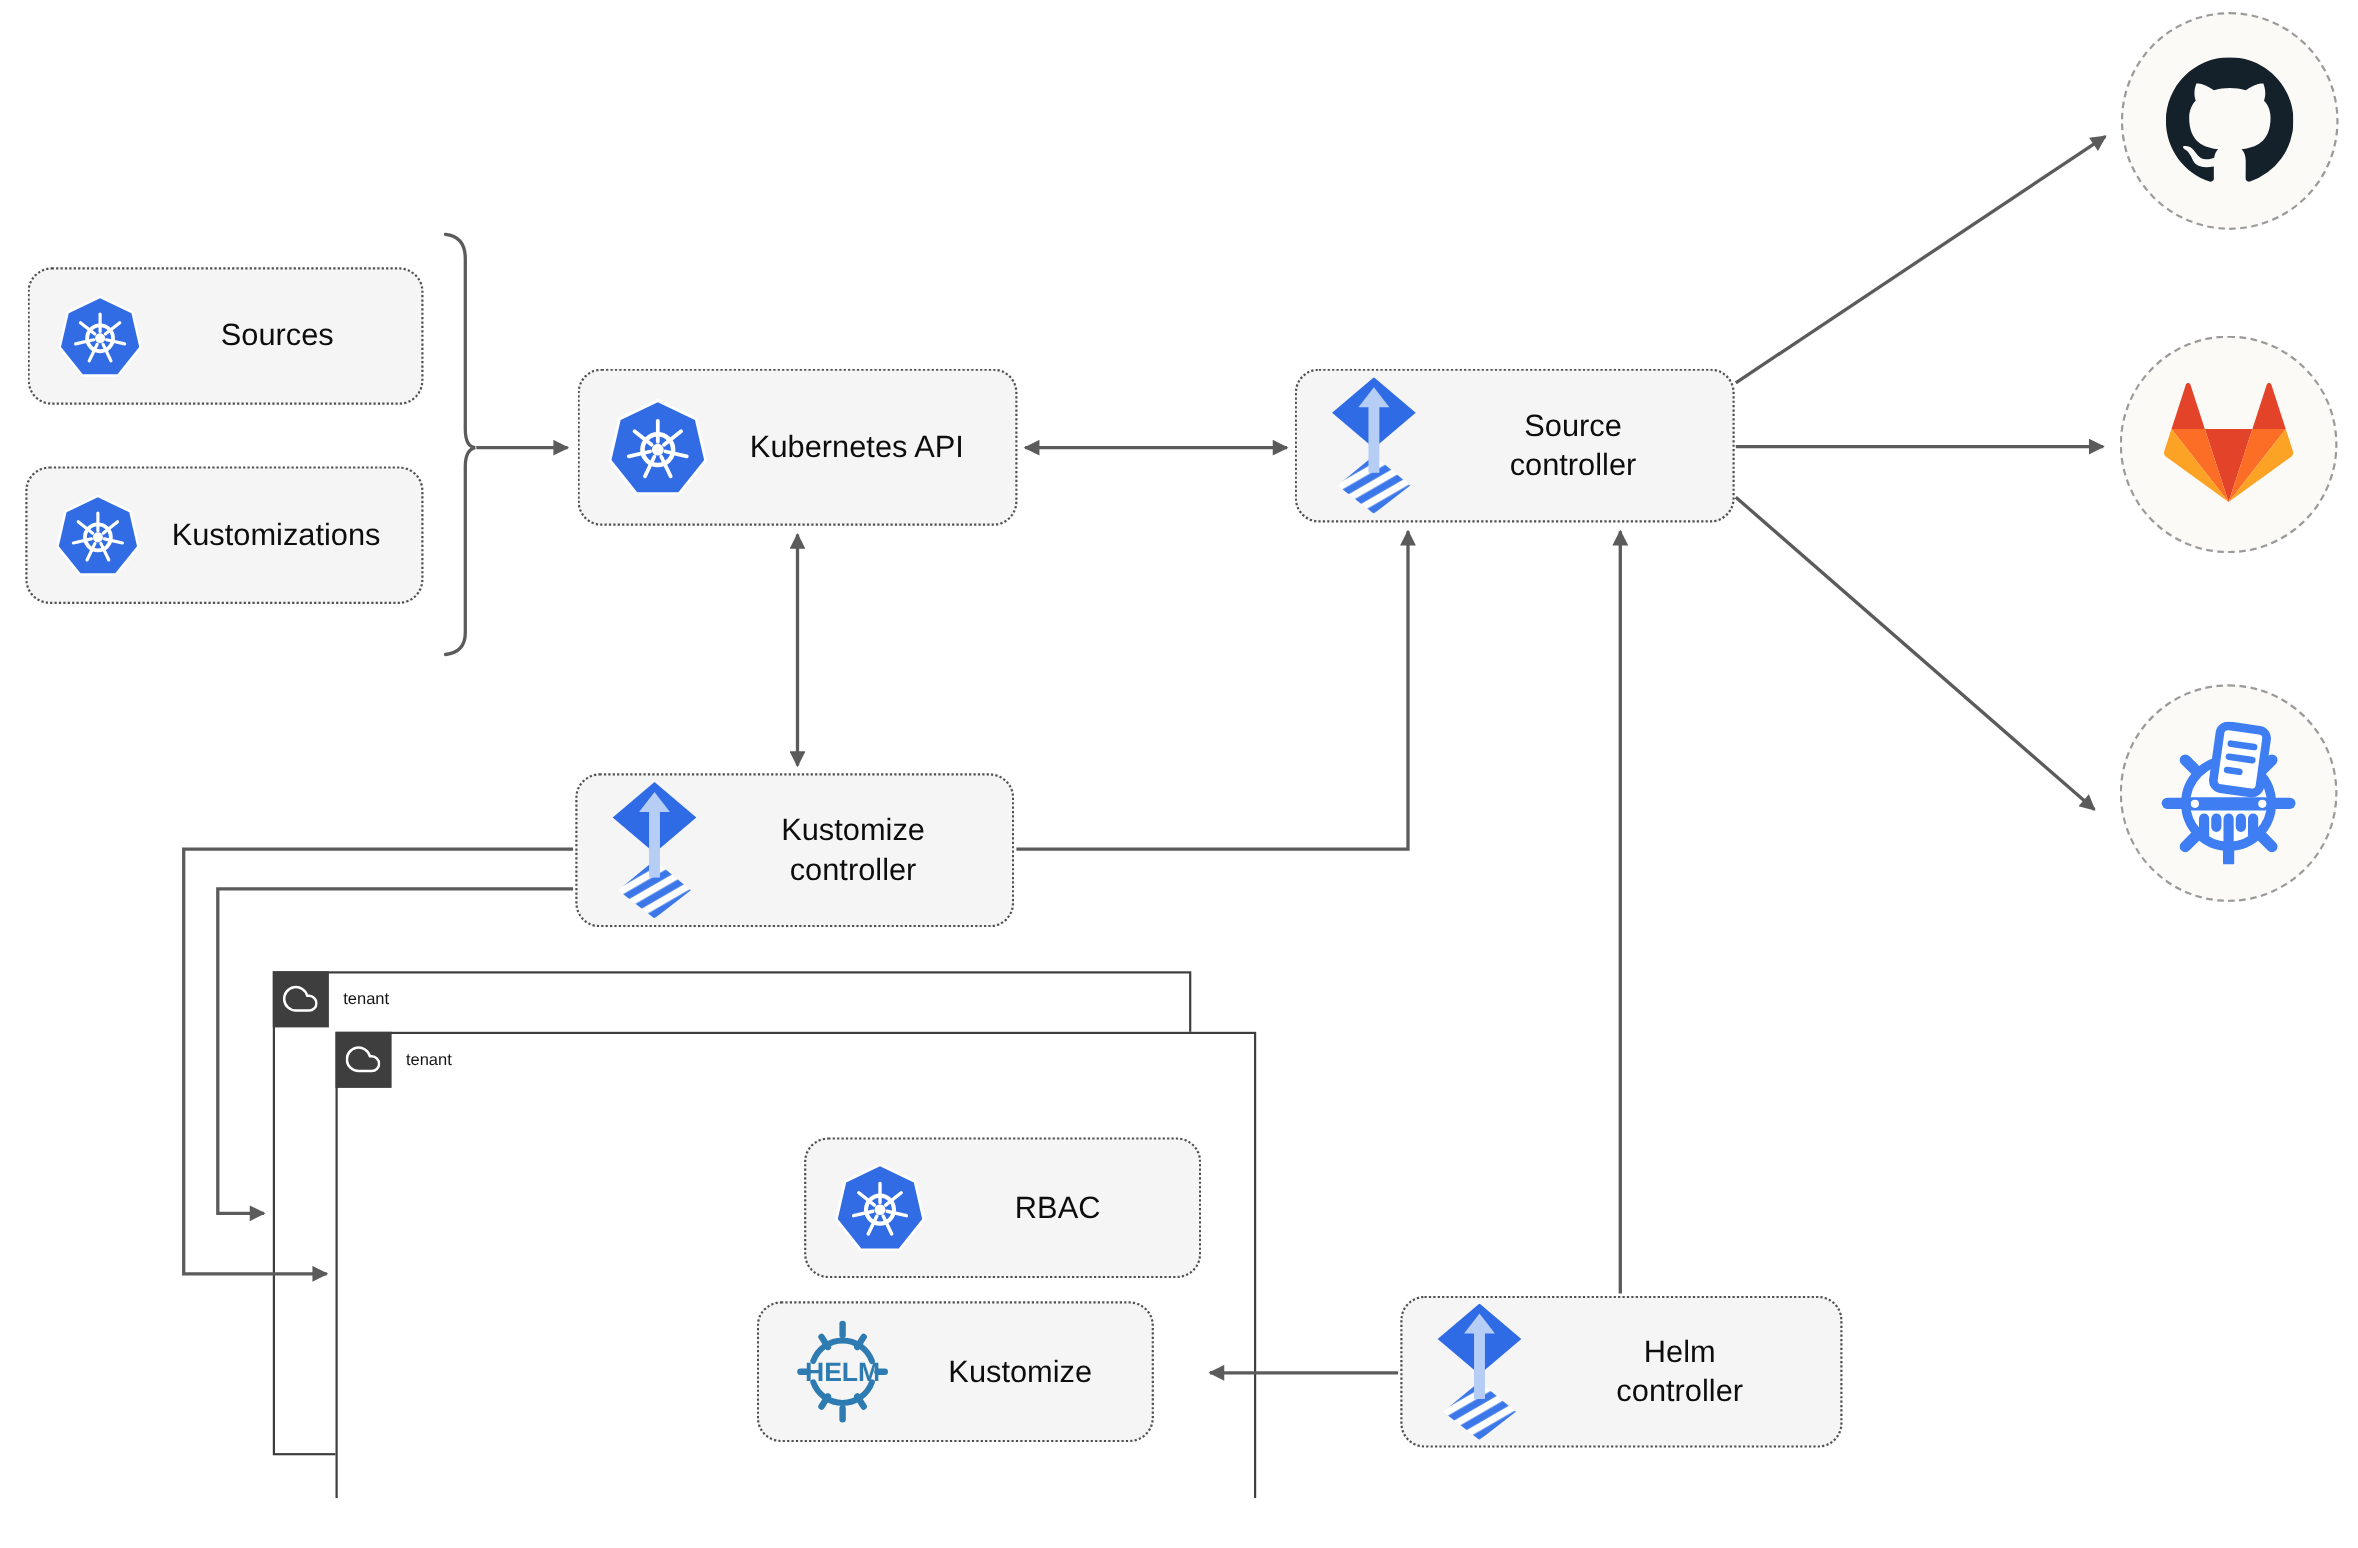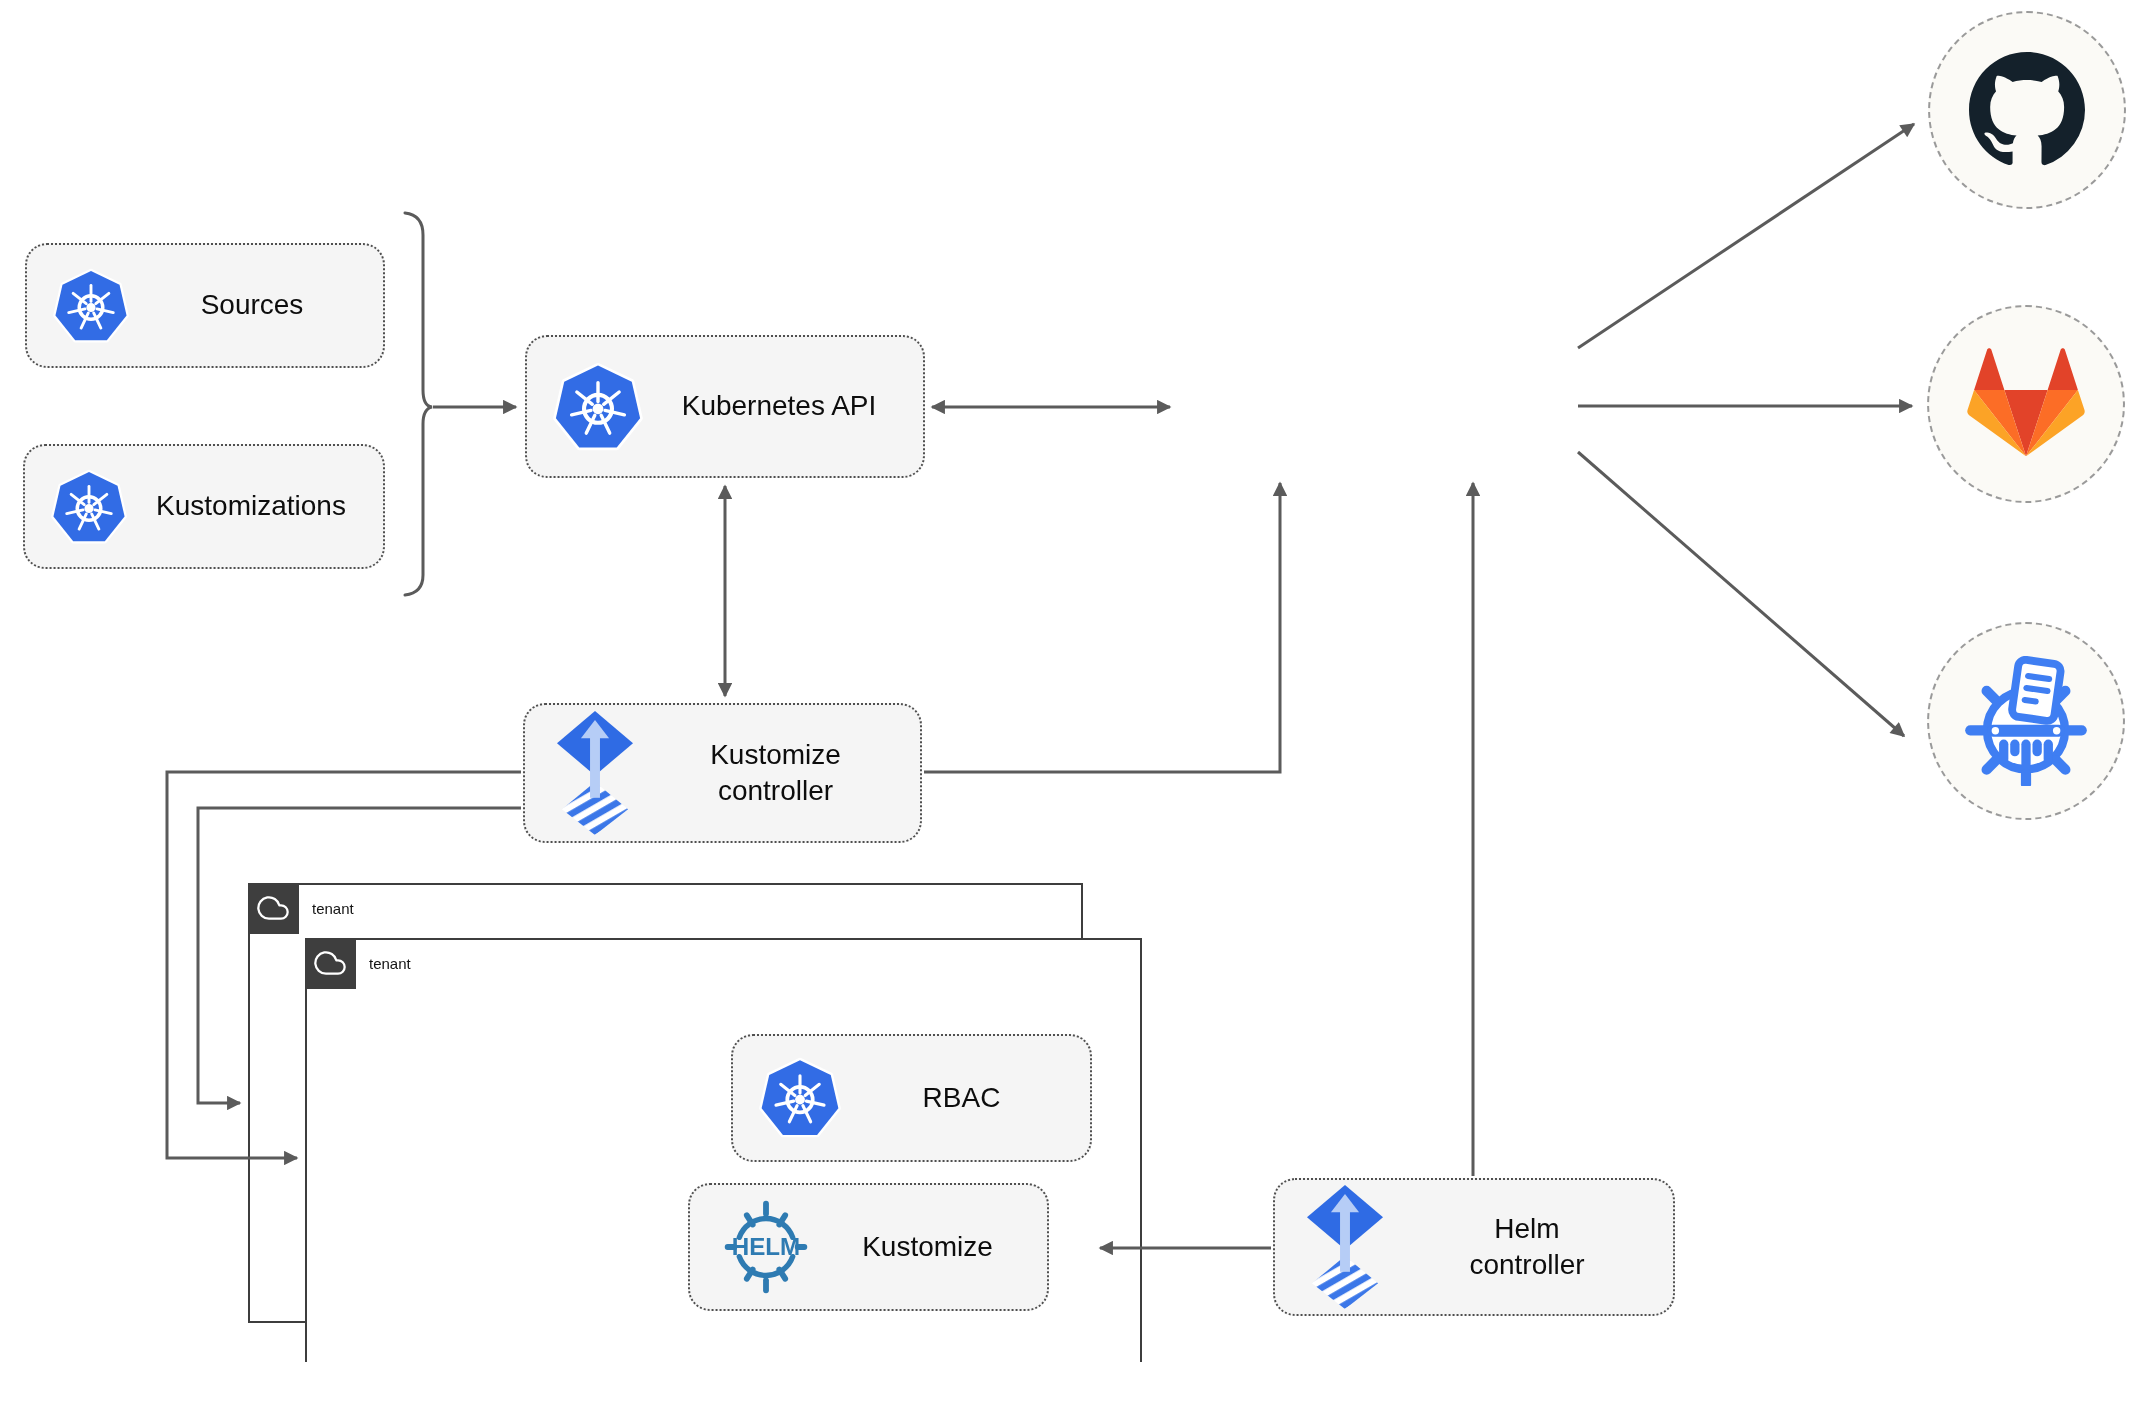--- a/index.html
+++ b/index.html
@@ -125,34 +125,42 @@
 
 <div class="canvas">
 
   <div class="node" style="left:25px;top:243px;width:360px;height:125px">
     <svg class="icon" width="76" height="76">
         <use href="#sym-k8s"></use>
       </svg>
     <div class="lbl">Sources</div>
   </div>
 
-  <div class="node" style="left:23px;top:444px;width:362px;height:125px">
+  <div class="node" style="left:23px;top:424px;width:362px;height:125px">
     <svg class="icon" width="76" height="76">
         <use href="#sym-k8s"></use>
       </svg>
     <div class="lbl">Kustomizations</div>
   </div>
 
   <div class="node" style="left:525px;top:335px;width:400px;height:143px">
     <svg class="icon" width="90" height="90">
         <use href="#sym-k8s"></use>
       </svg>
     <div class="lbl">Kubernetes API</div>
   </div>
 
+  <div class="node" style="left:1177px;top:335px;width:400px;height:140px">
+    <svg class="icon" width="88" height="124">
+        <use href="#sym-flux"></use>
+      </svg>
+    <div class="lbl two">
+        <span>Source controller</span>
+      </div>
+  </div>
 
   <div class="node" style="left:1273px;top:1178px;width:402px;height:138px">
     <svg class="icon" width="88" height="124">
         <use href="#sym-flux"></use>
       </svg>
     <div class="lbl two">
         <span>Helm controller</span>
       </div>
   </div>
 

